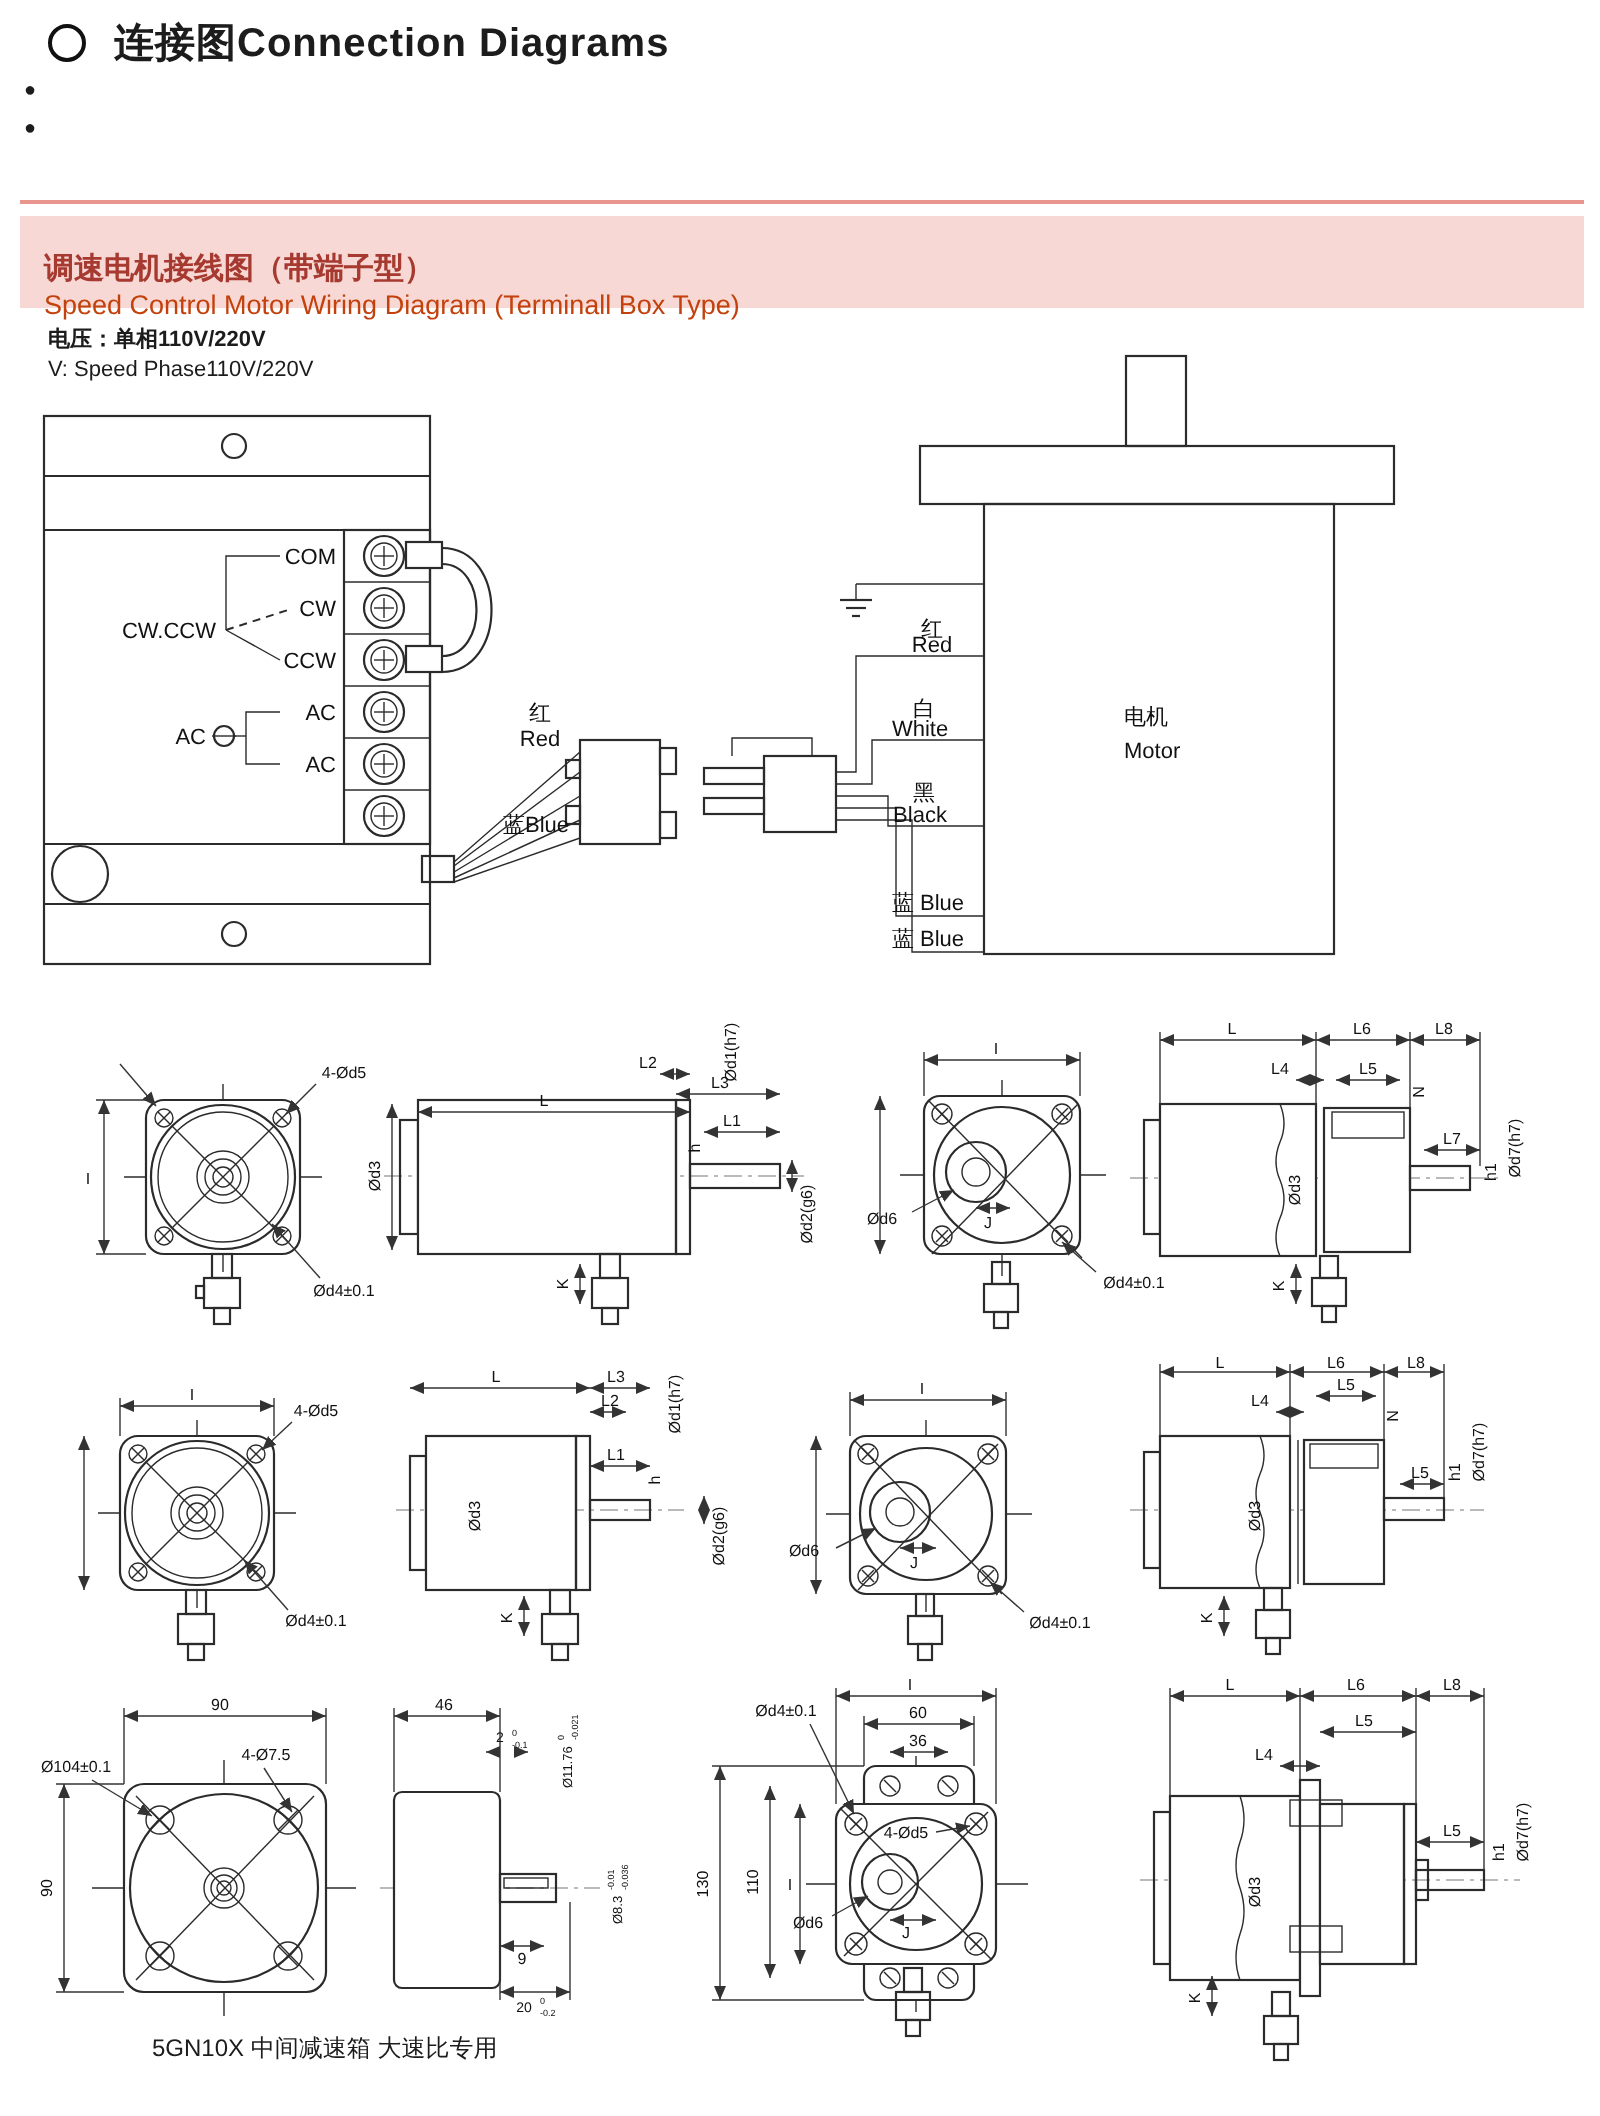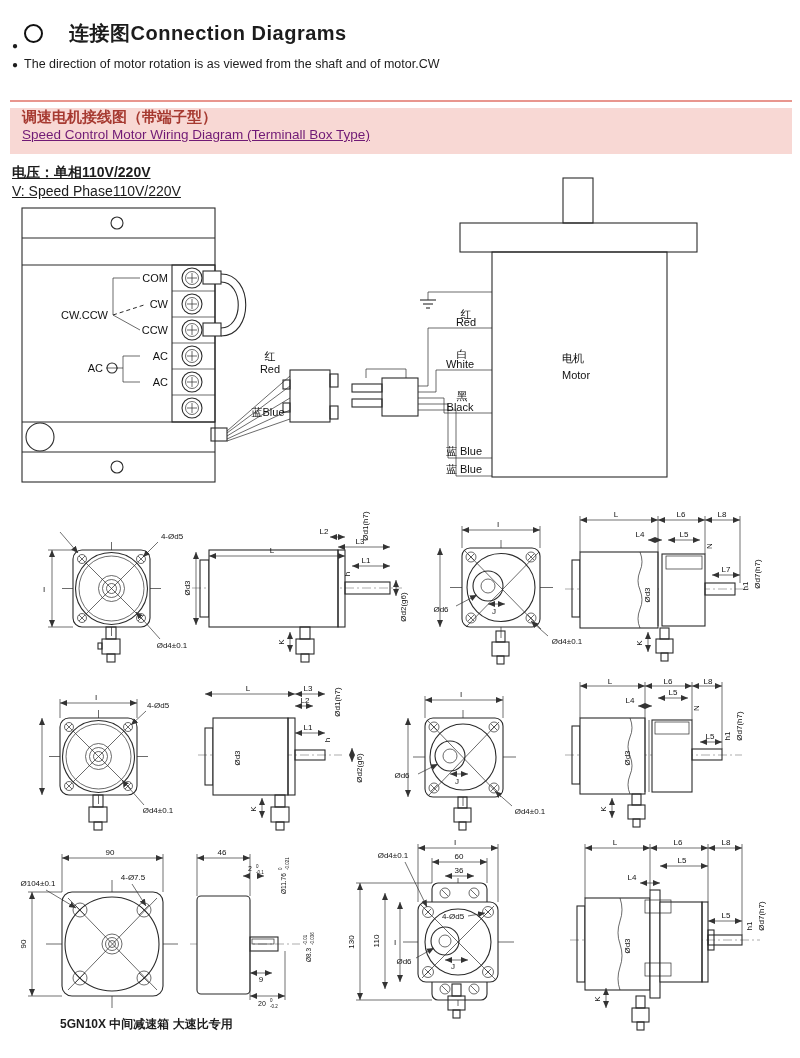--- a/index.html
+++ b/index.html
@@ -2,64 +2,63 @@
 <html style="--accent: #a63a31; --banner: #f8d8d4; --rule: #e8968e;"><head>
 <meta charset="utf-8">
 <style>
   :root{ --accent:#a63a31; --banner:#f8d8d4; --rule:#e8968e; --ink:#1c1c1c; }
   html,body{margin:0;padding:0;background:#fff;}
   .page{position:relative;width:800px;height:1058px;background:#fff;overflow:hidden;
         font-family:"Liberation Sans","DejaVu Sans",sans-serif;color:var(--ink);}
   
   .hd{position:absolute;left:24px;top:8px;display:flex;align-items:center;gap:14px;}
   .ring{width:15px;height:15px;border:2px solid #111;border-radius:50%;}
-  .hd h1{font-size:20px;font-weight:bold;margin:12px;letter-spacing:.5px;}
+  .hd h1{font-size:20px;font-weight:bold;margin:0;letter-spacing:.5px;}
   .bullets{position:absolute;left:12px;top:38px;width:760px;}
   .b{display:flex;gap:6px;font-size:12.5px;line-height:1.25;margin-bottom:3px;}
   .dot{font-size:10px;line-height:16px;}
   .b1 .t{font-weight:bold;}
   .b2 .t{font-weight:normal;}
   .b2 .t .ind{display:block;margin-left:2px;}
   .rule{position:absolute;left:10px;top:100px;width:782px;height:2px;background:var(--rule);}
   .banner{position:absolute;left:10px;top:108px;width:782px;height:46px;background:var(--banner);
-          padding:0 0 0 12px;box-sizing:border-box;}
+          padding:18px 0 0 12px;box-sizing:border-box;}
   .banner .cn{font-size:15px;font-weight:bold;color:var(--accent);line-height:1.2;}
-  .banner .en{font-size:13.5px;color:#701a75;line-height:1.3;text-decoration:underline;}
-  .volt{position:absolute;left:12px;top:163px;font-size:14px;line-height:1.35;text-decoration:underline;}
+  .banner .en{font-size:13.5px;color:#c2410c;line-height:1.3;}
+  .volt{position:absolute;left:24px;top:163px;font-size:11px;line-height:1.35;}
   .volt .cn{font-weight:bold;}
   svg{position:absolute;left:0;}
   svg text{font-family:"Liberation Sans","DejaVu Sans",sans-serif;fill:#111;}
   .ln{stroke:#2b2b2b;fill:none;stroke-width:1.1px;}
   .lnF{stroke:#2b2b2b;fill:#fff;stroke-width:1.1px;}
   .thin{stroke:#2b2b2b;fill:none;stroke-width:.7px;}
   .cl{stroke:#777;fill:none;stroke-width:.6px;stroke-dasharray:9 3 2 3;}
   .dim{stroke:#333;fill:none;stroke-width:.7px;}
   .dash{stroke:#2b2b2b;fill:none;stroke-width:1px;stroke-dasharray:4 3;}
   .lb{font-size:8px;text-anchor:middle;}
   .lbs{font-size:7px;text-anchor:middle;}
   .lbw{font-size:11px;}
-  .cap{position:absolute;left:60px;top:1016px;font-size:12px;font-weight:bold;}
+  .cap{position:absolute;left:76px;top:1016px;font-size:12px;font-weight:normal;}
 </style>
 </head>
 <body>
 
 <div class="page">
 
   <div class="hd">
     <span class="ring"></span>
     <h1>连接图Connection Diagrams</h1>
   </div>
   <div class="bullets">
     <div class="b b1">
       <span class="dot">●</span>
     </div>
     <div class="b b2">
       <span class="dot">●</span>
       <span class="t">
-        <span>The direction of motor rotation is as viewed from the shaft and of motor.CW</span>
       </span>
     </div>
   </div>
   <div class="rule"></div>
 
   <div class="banner">
     <div class="cn">调速电机接线图（带端子型）</div>
     <div class="en">Speed Control Motor Wiring Diagram (Terminall Box Type)</div>
   </div>
 

